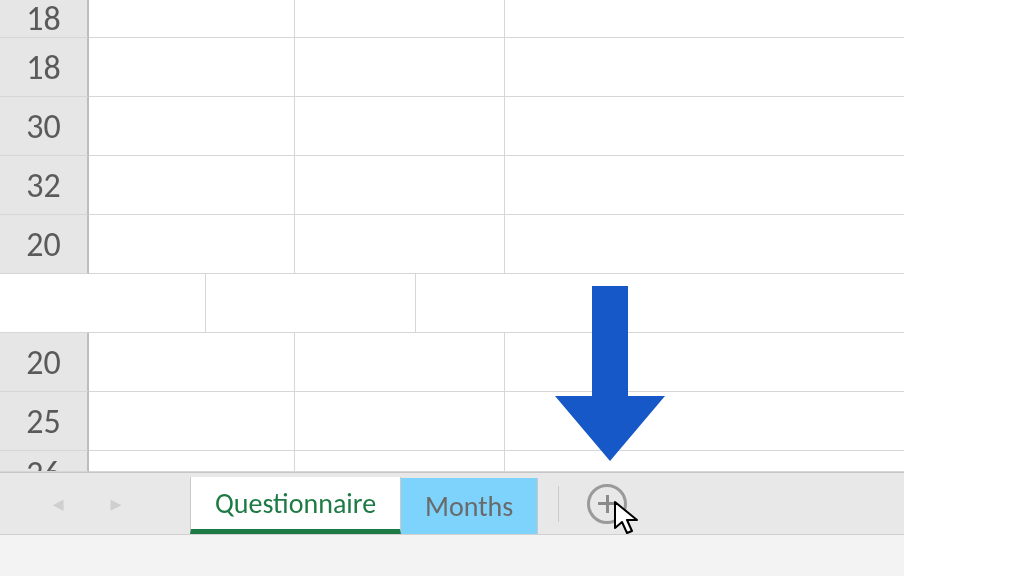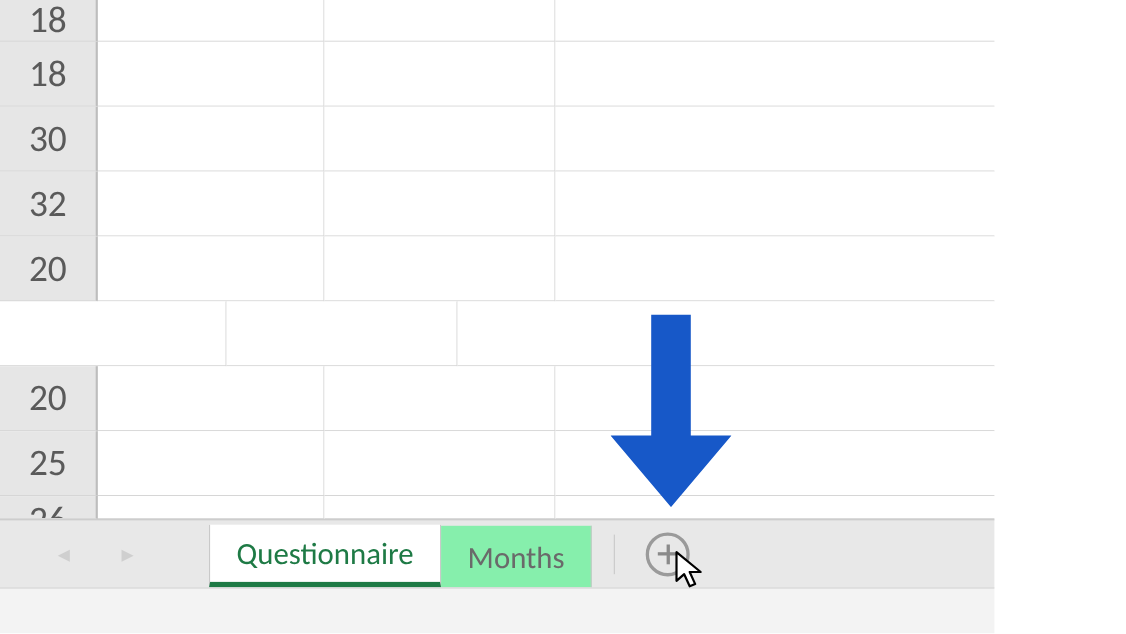--- a/index.html
+++ b/index.html
@@ -65,21 +65,21 @@
   .tab {
     height: 56px;
     min-width: 80px;
     padding: 0 24px;
     display: flex;
     align-items: center;
     justify-content: center;
     font-size: 28px;
     color: #6a6a6a;
     border-right: 1px solid #c9c9c9;
-    background: #86efac;
+    background: #7dd3fc;
     position: relative;
     top: 0;
   }
   .tab:first-child { border-left: 1px solid #c9c9c9; }
   .tab.active {
     background: #ffffff;
     color: #1e7a45;
     font-weight: 400;
     border-bottom: 5px solid #1e7a45;
     height: 57px;

